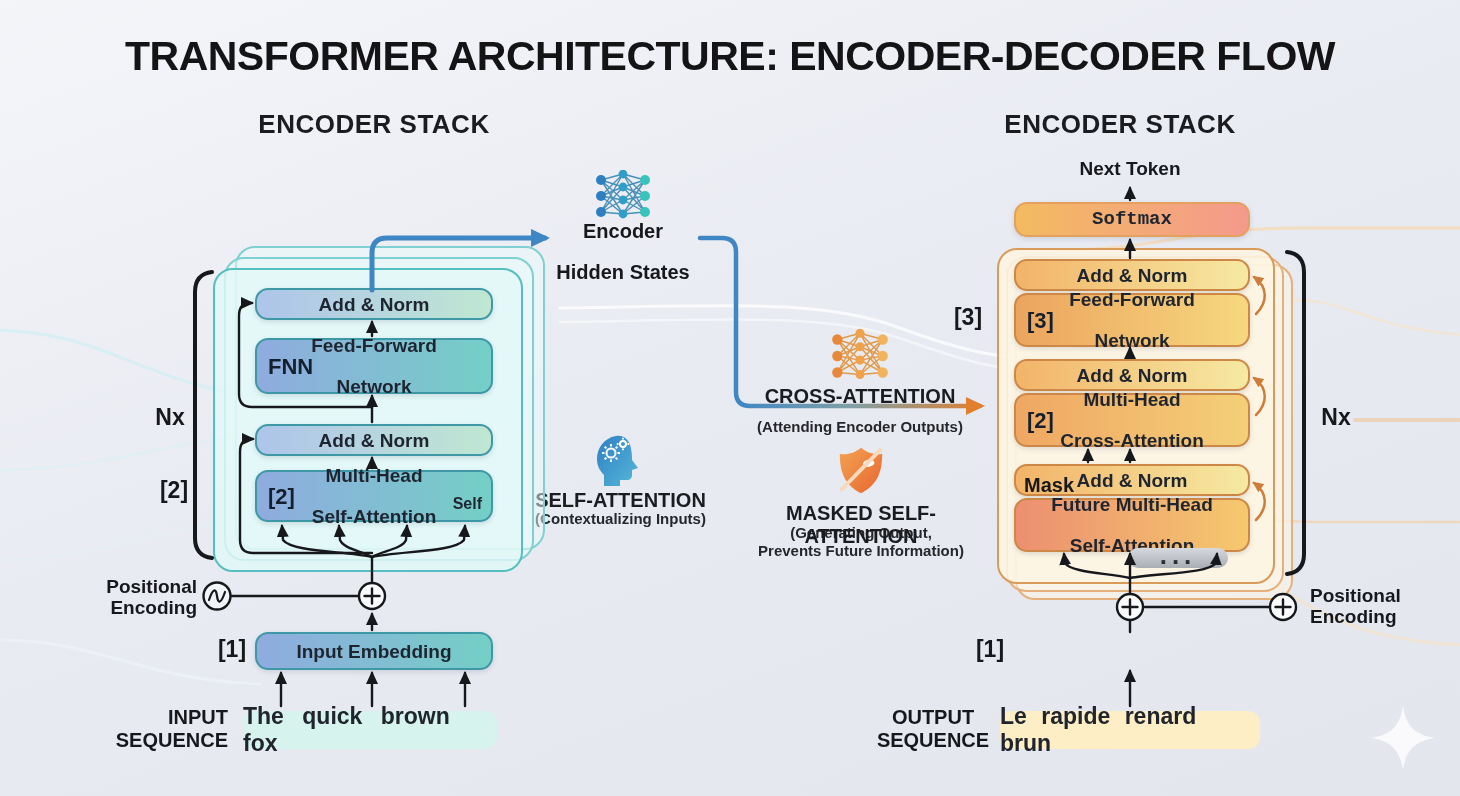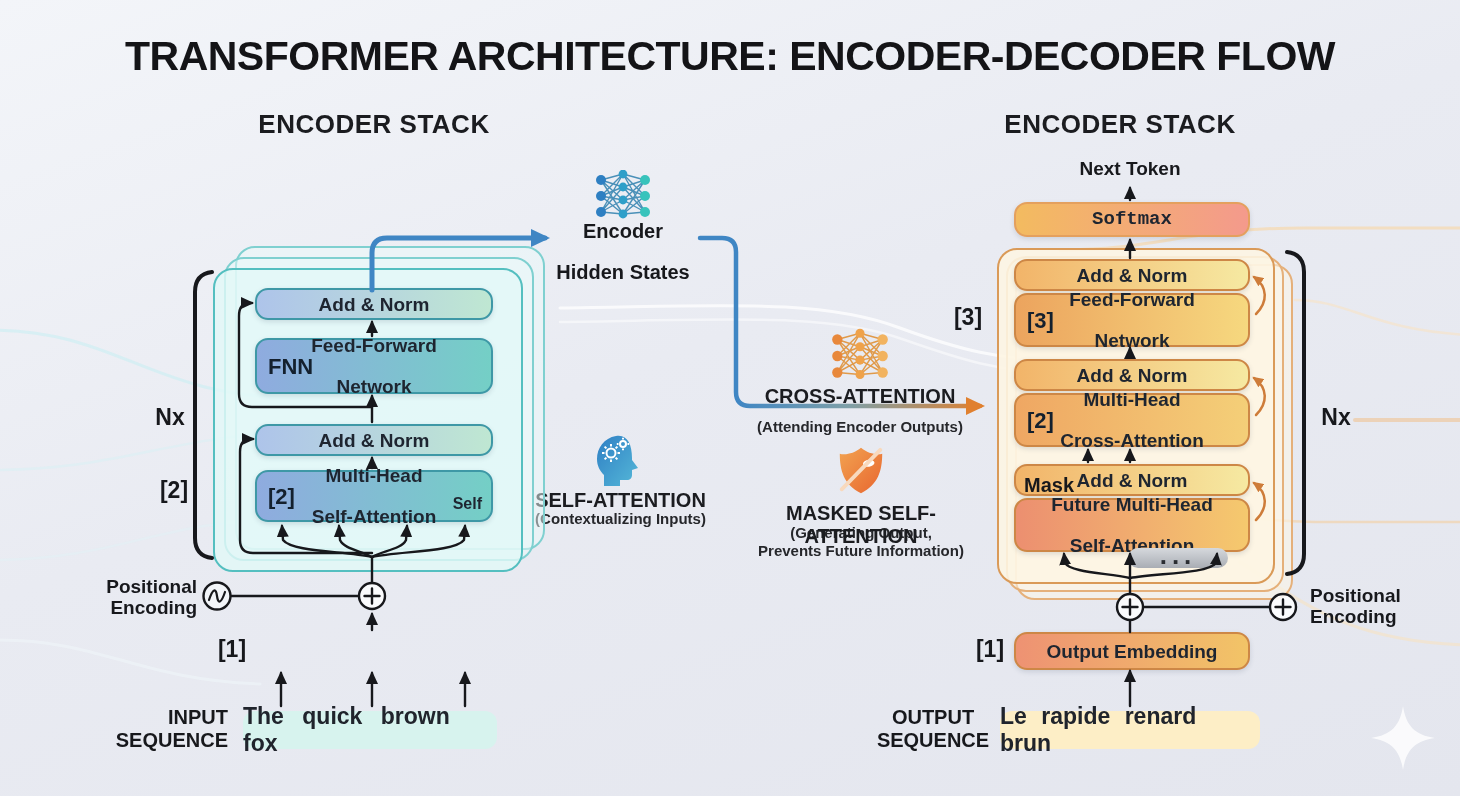--- a/index.html
+++ b/index.html
@@ -100,20 +100,23 @@
 
   <div class="lbl ref" style="left:140px;top:404px;width:60px;text-align:center;">Nx</div>
   <div class="lbl ref" style="left:148px;top:477px;width:52px;text-align:center;">[2]</div>
 
   <div class="lbl" style="left:55px;top:576px;width:142px;text-align:right;font-size:19px;line-height:21px;">
     <div>Positional</div>
       <div>Encoding</div>
     </div>
 
   <div class="lbl ref" style="left:212px;top:636px;width:40px;text-align:center;">[1]</div>
+  <div class="box in-emb" style="left:255px;top:632px;width:234px;height:34px;">
+    <span>Input Embedding</span>
+    </div>
 
   <div class="lbl" style="left:98px;top:706px;width:130px;text-align:right;font-size:20px;line-height:23px;font-weight:800;">
     <div>INPUT</div>
       <div>SEQUENCE</div>
     </div>
   <div class="seq seq-enc" style="left:243px;top:711px;width:254px;height:38px;">
     <span>The quick brown fox</span>
     </div>
 
   <svg style="left:591px;top:170px;" width="64" height="52" viewBox="0 0 64 52">
@@ -246,23 +249,20 @@
 
   <div class="lbl ref" style="left:944px;top:304px;width:48px;text-align:center;">[3]</div>
   <div class="lbl ref" style="left:1308px;top:404px;width:56px;text-align:center;">Nx</div>
 
   <div class="lbl" style="left:1310px;top:585px;width:130px;text-align:left;font-size:19px;line-height:21px;">
     <div>Positional</div>
       <div>Encoding</div>
     </div>
 
   <div class="lbl ref" style="left:970px;top:636px;width:40px;text-align:center;">[1]</div>
-  <div class="box out-emb" style="left:1014px;top:632px;width:232px;height:34px;">
-    <span>Output Embedding</span>
-    </div>
 
   <div class="lbl" style="left:868px;top:706px;width:130px;text-align:center;font-size:20px;line-height:23px;font-weight:800;">
     <div>OUTPUT</div>
       <div>SEQUENCE</div>
     </div>
   <div class="seq seq-dec" style="left:1000px;top:711px;width:260px;height:38px;">
     <span>Le rapide renard brun</span>
     </div>
 
   <svg class="z6" width="1460" height="796">

